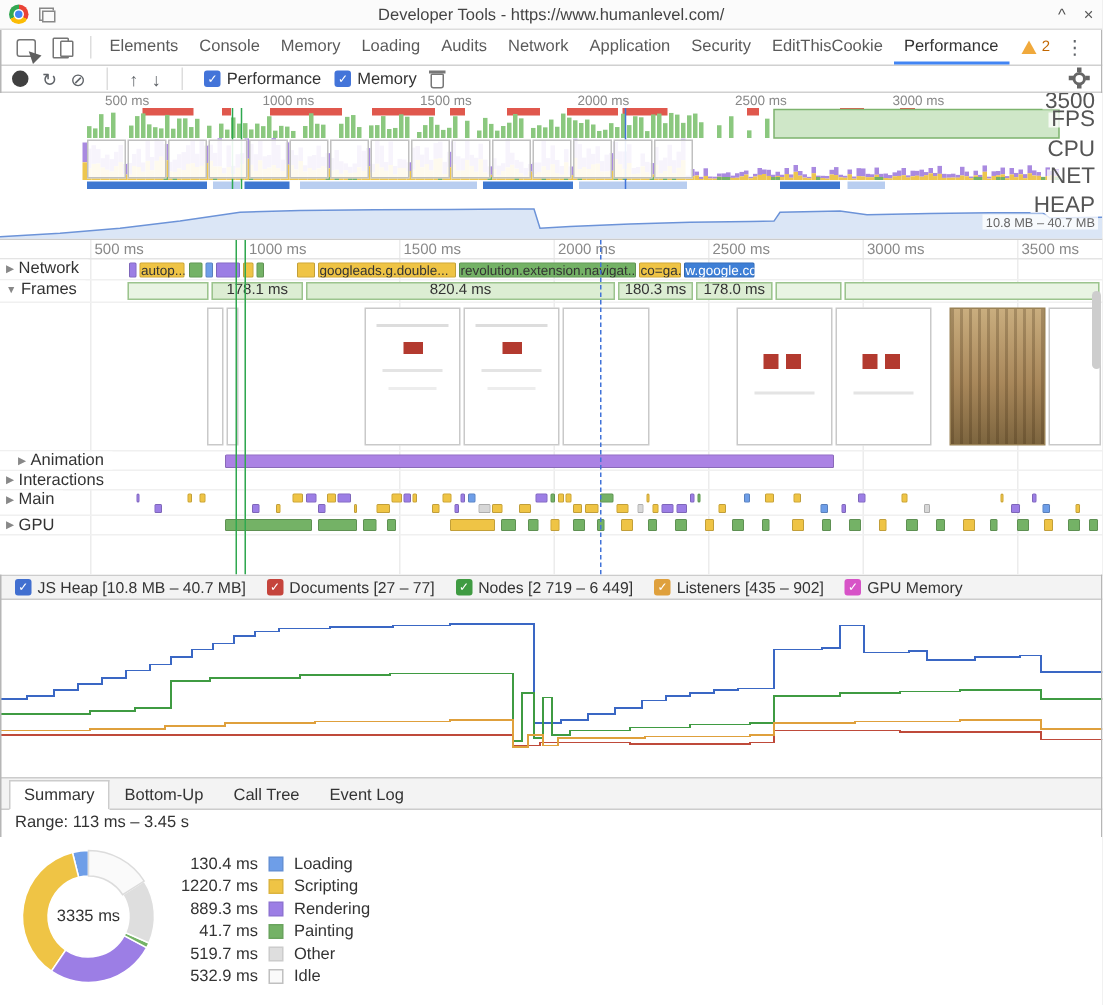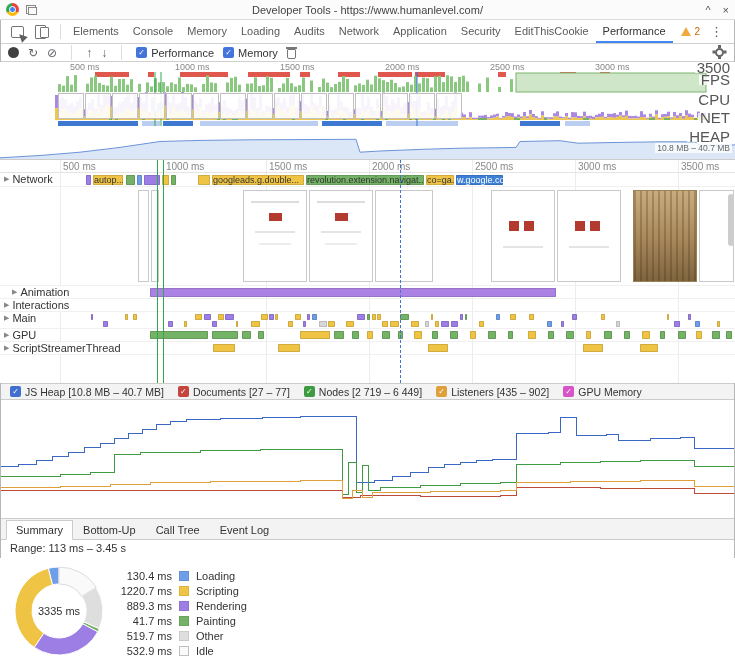--- a/index.html
+++ b/index.html
@@ -819,20 +819,33 @@
         <span class="chip" style="left: 137px; width: 5px; top: 2px; height: 10px; background: rgb(110, 158, 232);"></span>
         <span class="chip" style="left: 144px; width: 16px; top: 2px; height: 10px; background: rgb(156, 126, 229);"></span>
         <span class="chip" style="left: 162px; width: 7px; top: 2px; height: 10px; background: rgb(239, 196, 69);"></span>
         <span class="chip" style="left: 171px; width: 5px; top: 2px; height: 10px; background: rgb(116, 178, 102);"></span>
         <span class="chip" style="left: 198px; width: 12px; top: 2px; height: 10px; background: rgb(239, 196, 69);"></span>
         <span class="chip" style="left: 212px; width: 92px; top: 2px; height: 10px; background: rgb(239, 196, 69);">googleads.g.double...</span>
         <span class="chip" style="left: 306px; width: 118px; top: 2px; height: 10px; background: rgb(116, 178, 102);">revolution.extension.navigat...</span>
         <span class="chip" style="left: 426px; width: 28px; top: 2px; height: 10px; background: rgb(239, 196, 69);">co=ga...</span>
         <span class="chip" style="left: 456px; width: 47px; top: 2px; height: 10px; background: rgb(62, 127, 214); color: rgb(255, 255, 255);">w.google.co...</span>
       </div>
+      <div class="trow" style="height: 15px;">
+        <span class="tlab">
+          <b>▼</b>
+          <i>Frames</i>
+        </span>
+        <span class="fbar" style="left: 85px; width: 54px; background: rgb(233, 244, 227);"></span>
+        <span class="fbar" style="left: 141px; width: 61px;">178.1 ms</span>
+        <span class="fbar" style="left: 204px; width: 206px;">820.4 ms</span>
+        <span class="fbar" style="left: 412px; width: 50px;">180.3 ms</span>
+        <span class="fbar" style="left: 464px; width: 51px;">178.0 ms</span>
+        <span class="fbar" style="left: 517px; width: 44px; background: rgb(233, 244, 227);"></span>
+        <span class="fbar" style="left: 563px; width: 170px; background: rgb(233, 244, 227);"></span>
+      </div>
       <div class="trow" style="height: 99px;">
         <div class="shot blank" style="left: 138px; width: 11px;"></div>
         <div class="shot blank" style="left: 151px; width: 8px;"></div>
         <div class="shot c1" style="left: 243px; width: 64px;">
           <i class="sl1"></i>
           <i class="srd"></i>
           <i class="sl2"></i>
           <i class="sl3"></i>
         </div>
         <div class="shot c1" style="left: 309px; width: 64px;">
@@ -954,31 +967,20 @@
         <span class="chip" style="left: 586px; width: 5px; top: 2px; height: 8px; background: rgb(239, 196, 69);"></span>
         <span class="chip" style="left: 604px; width: 8px; top: 2px; height: 8px; background: rgb(116, 178, 102);"></span>
         <span class="chip" style="left: 624px; width: 6px; top: 2px; height: 8px; background: rgb(116, 178, 102);"></span>
         <span class="chip" style="left: 642px; width: 8px; top: 2px; height: 8px; background: rgb(239, 196, 69);"></span>
         <span class="chip" style="left: 660px; width: 5px; top: 2px; height: 8px; background: rgb(116, 178, 102);"></span>
         <span class="chip" style="left: 678px; width: 8px; top: 2px; height: 8px; background: rgb(116, 178, 102);"></span>
         <span class="chip" style="left: 696px; width: 6px; top: 2px; height: 8px; background: rgb(239, 196, 69);"></span>
         <span class="chip" style="left: 712px; width: 8px; top: 2px; height: 8px; background: rgb(116, 178, 102);"></span>
         <span class="chip" style="left: 726px; width: 6px; top: 2px; height: 8px; background: rgb(116, 178, 102);"></span>
       </div>
-      <div class="trow" style="height: 13px;">
-        <span class="tlab">
-          <b>▶</b>
-          <i>ScriptStreamerThread</i>
-        </span>
-        <span class="chip" style="left: 213px; width: 22px; top: 2px; height: 8px; background: rgb(239, 196, 69);"></span>
-        <span class="chip" style="left: 278px; width: 22px; top: 2px; height: 8px; background: rgb(239, 196, 69);"></span>
-        <span class="chip" style="left: 428px; width: 20px; top: 2px; height: 8px; background: rgb(239, 196, 69);"></span>
-        <span class="chip" style="left: 583px; width: 20px; top: 2px; height: 8px; background: rgb(239, 196, 69);"></span>
-        <span class="chip" style="left: 640px; width: 18px; top: 2px; height: 8px; background: rgb(239, 196, 69);"></span>
-      </div>
       <div class="mline g" style="left: 157px;"></div>
       <div class="mline g" style="left: 163px;"></div>
       <div class="mline b" style="left: 400px;"></div>
       <div class="sbthumb"></div>
     </div>
 
   <div class="cntlegend" id="cntlegend">
       <span class="cl">
         <span class="sw" style="background: rgb(65, 111, 208);">✓</span>
         <span>JS Heap [10.8 MB – 40.7 MB]</span>

